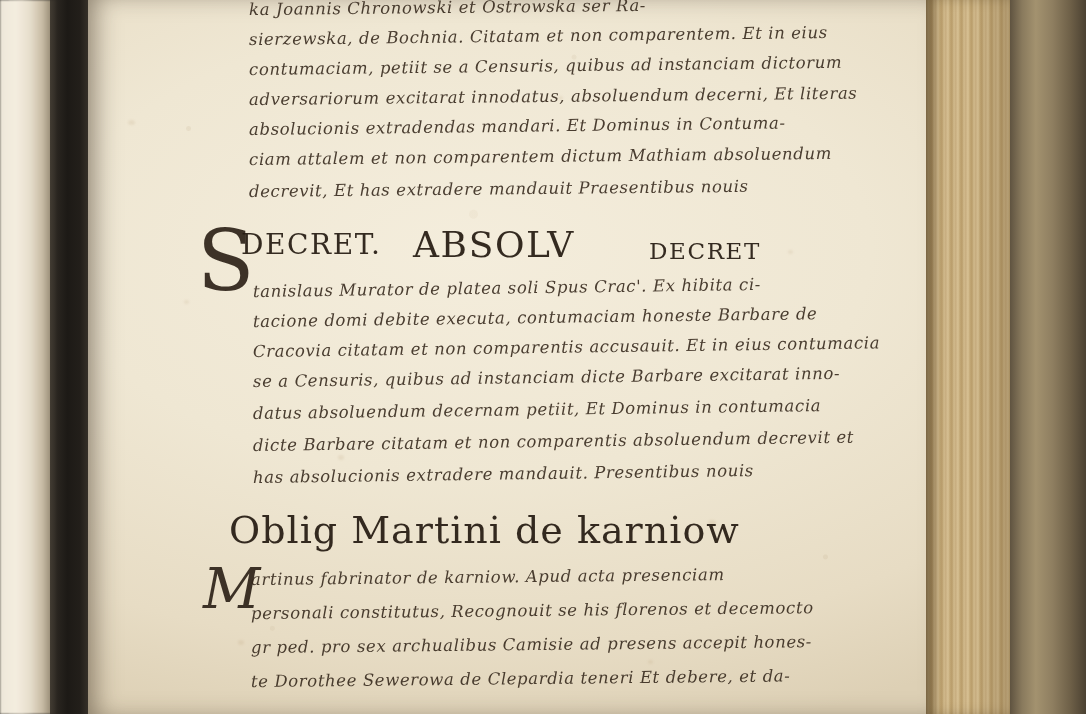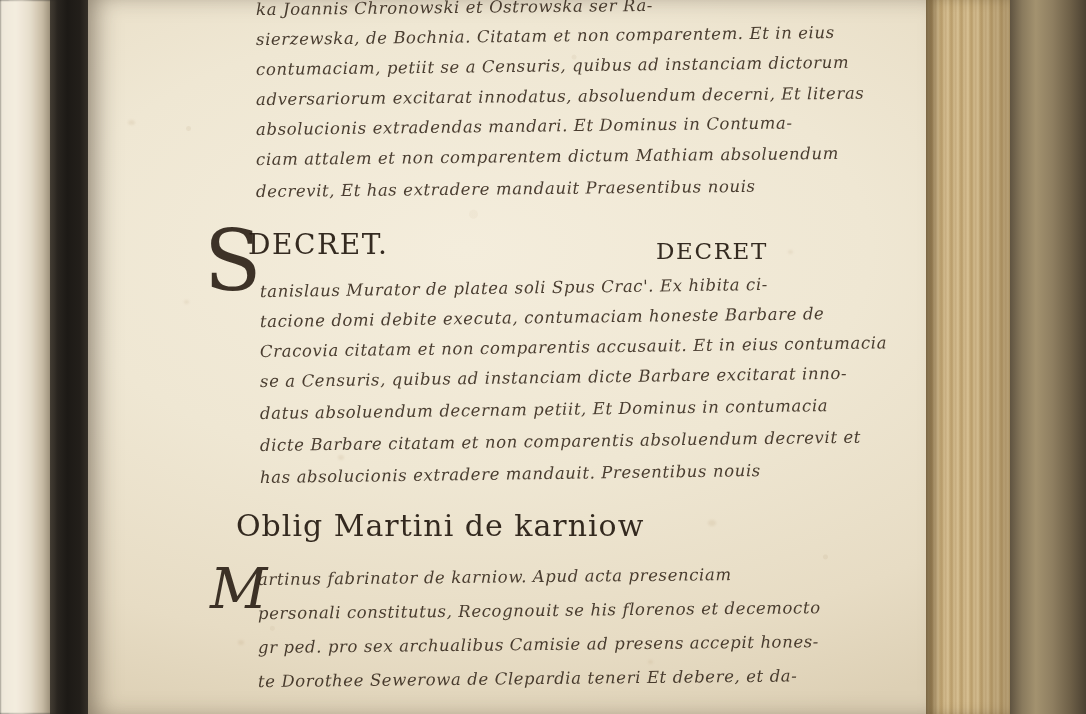--- a/index.html
+++ b/index.html
@@ -127,21 +127,21 @@
     top: 0;
     width: 76px;
     height: 714px;
     background: linear-gradient(90deg,
       #5f5340 0%, #897a5d 16%, #a3926f 34%, #8e7e60 56%, #6d5f47 80%, #4b4132 100%);
   }
 
   
   .ms-text {
     position: absolute;
-    left: 12px;
+    left: 5px;
     top: 0;
     width: 838px;
     height: 714px;
     pointer-events: none;
   }
   .line {
     position: absolute;
     white-space: nowrap;
     color: #33261a;
     font-family: "DejaVu Serif", serif;
@@ -200,31 +200,32 @@
       <div class="line body" style="left:156px; top:0px; transform:rotate(-0.6deg);">ka Joannis Chronowski et                  Ostrowska ser Ra-</div>
       <div class="line body" style="left:156px; top:30px; transform:rotate(-0.7deg);">sierzewska, de Bochnia. Citatam et non comparentem. Et in eius</div>
       <div class="line body" style="left:156px; top:60px; transform:rotate(-0.7deg);">contumaciam, petiit se a Censuris, quibus ad instanciam dictorum</div>
       <div class="line body" style="left:156px; top:90px; transform:rotate(-0.6deg);">adversariorum excitarat innodatus, absoluendum decerni, Et literas</div>
       <div class="line body" style="left:156px; top:120px; transform:rotate(-0.7deg);">absolucionis extradendas mandari. Et Dominus in Contuma-</div>
       <div class="line body" style="left:156px; top:150px; transform:rotate(-0.6deg);">ciam attalem et non comparentem dictum Mathiam absoluendum</div>
       <div class="line body" style="left:156px; top:182px; transform:rotate(-0.6deg);">decrevit, Et has extradere mandauit Praesentibus nouis</div>
 
       <div class="dropcap" style="left:104px; top:212px; font-size:84px; font-style:normal; font-family:'DejaVu Serif',serif;">S</div>
       <div class="heading" style="left:148px; top:228px; font-size:28px;">DECRET.</div>
+      <div class="heading" style="left:320px; top:224px; font-size:36px;">ABSOLV</div>
       <div class="heading" style="left:556px; top:238px; font-size:23px;">DECRET</div>
 
       <div class="line body" style="left:160px; top:282px; transform:rotate(-0.8deg);">tanislaus Murator de platea soli Spus Crac'. Ex hibita ci-</div>
       <div class="line body" style="left:160px; top:312px; transform:rotate(-0.8deg);">tacione domi debite executa, contumaciam honeste Barbare de</div>
       <div class="line body" style="left:160px; top:342px; transform:rotate(-0.8deg);">Cracovia citatam et non comparentis accusauit. Et in eius contumacia</div>
       <div class="line body" style="left:160px; top:372px; transform:rotate(-0.8deg);">se a Censuris, quibus ad instanciam dicte Barbare excitarat inno-</div>
       <div class="line body" style="left:160px; top:404px; transform:rotate(-0.8deg);">datus absoluendum decernam petiit, Et Dominus in contumacia</div>
       <div class="line body" style="left:160px; top:436px; transform:rotate(-0.8deg);">dicte Barbare citatam et non comparentis absoluendum decrevit et</div>
       <div class="line body" style="left:160px; top:468px; transform:rotate(-0.8deg);">has absolucionis extradere mandauit. Presentibus nouis</div>
 
-      <div class="heading" style="left:136px; top:508px; font-size:30px; letter-spacing:1px;">Oblig Martini de karniow</div>
+      <div class="heading" style="left:136px; top:508px; font-size:38px; letter-spacing:1px;">Oblig Martini de karniow</div>
 
       <div class="dropcap" style="left:110px; top:556px; font-size:56px;">M</div>
       <div class="line body" style="left:158px; top:570px; transform:rotate(-0.6deg);">artinus fabrinator de karniow. Apud acta presenciam</div>
       <div class="line body" style="left:158px; top:604px; transform:rotate(-0.6deg);">personali constitutus, Recognouit se his florenos et decemocto</div>
       <div class="line body" style="left:158px; top:638px; transform:rotate(-0.6deg);">gr ped. pro sex archualibus Camisie ad presens accepit hones-</div>
       <div class="line body" style="left:158px; top:672px; transform:rotate(-0.6deg);">te Dorothee Sewerowa de Clepardia teneri Et debere, et da-</div>
 
     </div>
   </div>
 

